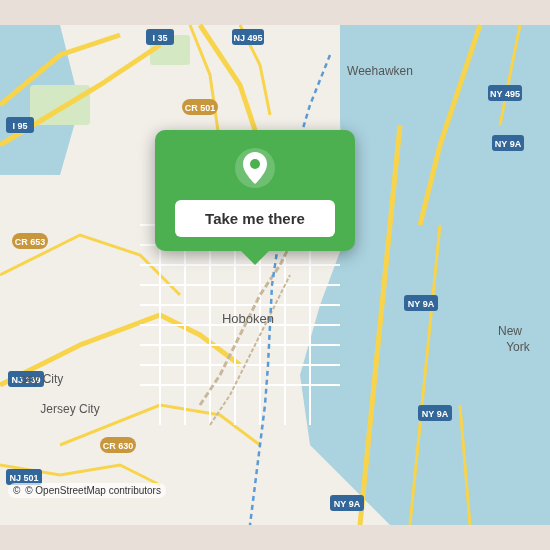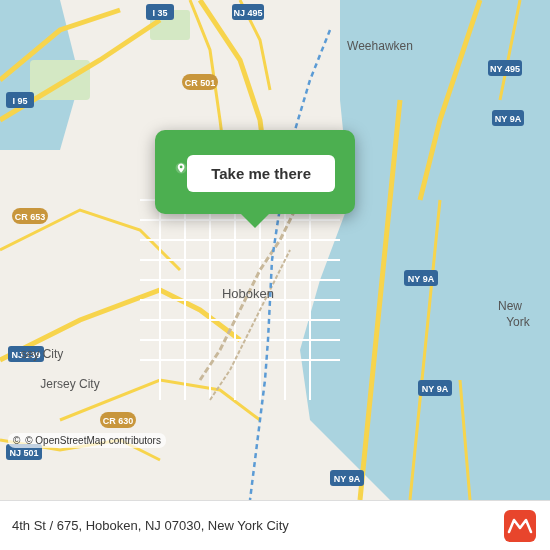--- a/index.html
+++ b/index.html
@@ -36,21 +36,21 @@
 
     
     #popup-card {
       position: absolute;
       top: 130px;
       left: 155px;
       width: 200px;
       background: #4caf50;
       border-radius: 10px;
       display: flex;
-      flex-direction: row;
+      flex-direction: column;
       align-items: center;
       padding: 16px 20px 14px;
       box-shadow: 0 4px 16px rgba(0,0,0,0.35);
       z-index: 10;
     }
 
     #popup-card::after {
       content: '';
       position: absolute;
       bottom: -14px;
@@ -244,25 +244,14 @@
       </svg>
       <button id="take-me-btn">Take me there</button>
     </div>
 
     <div style="position:absolute;bottom:52px;left:8px;font-size:10px;color:#333;background:rgba(255,255,255,0.7);padding:2px 5px;border-radius:7px;z-index:5;">
       <span style="margin-right:2px;">©</span>
       <span>© OpenStreetMap contributors</span>
     </div>
   </div>
 
-  <div id="footer">
-    <span id="address-text">4th St / 675, Hoboken, NJ 07030, New York City</span>
-
-    <div id="moovit-logo">
-
-      <svg class="moovit-icon" viewBox="0 0 32 32" xmlns="http://www.w3.org/2000/svg">
-        <rect width="32" height="32" rx="6" fill="#e8452c"></rect>
-        <path d="M5 22 L10 10 L16 18 L22 10 L27 22" stroke="white" stroke-width="2.5" fill="none" stroke-linejoin="round" stroke-linecap="round"></path>
-      </svg>
-    </div>
-  </div>
 
 </div>
 
 </body></html>

